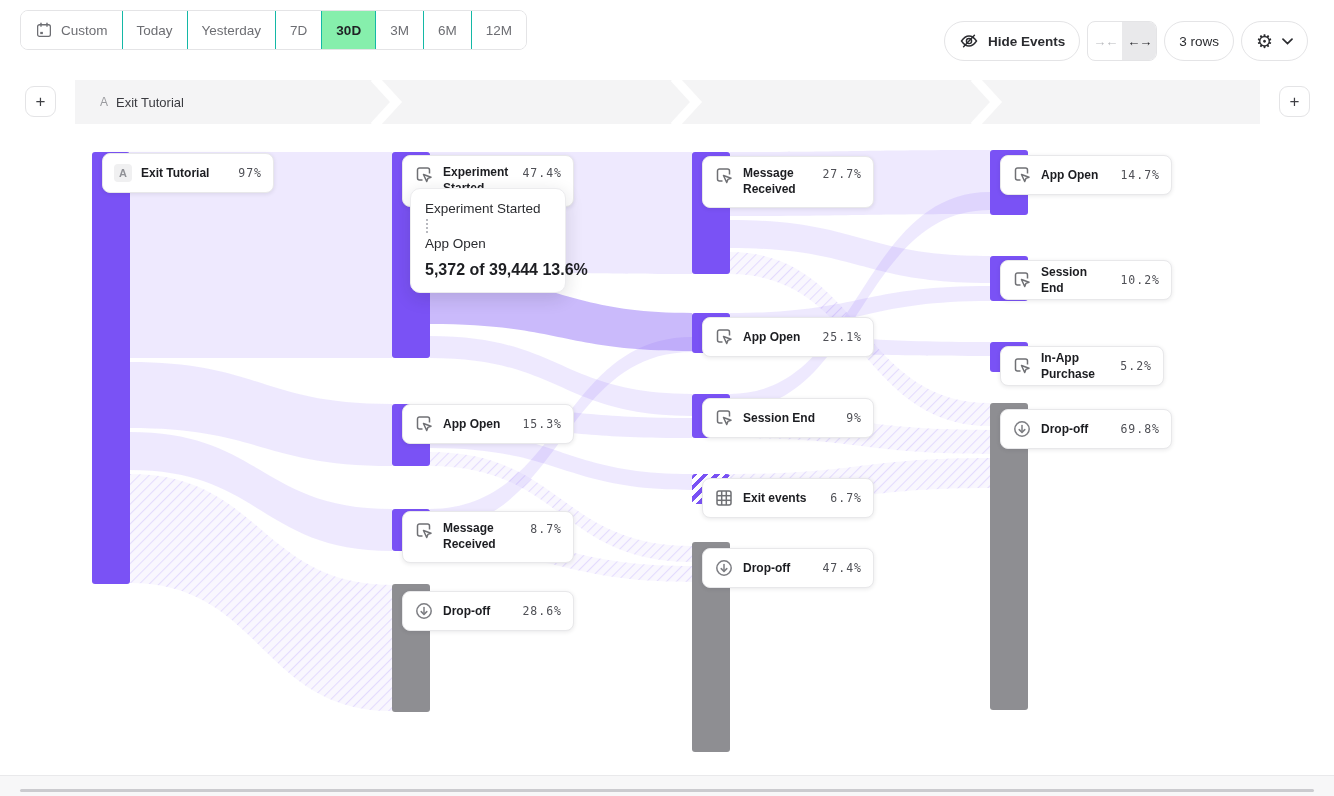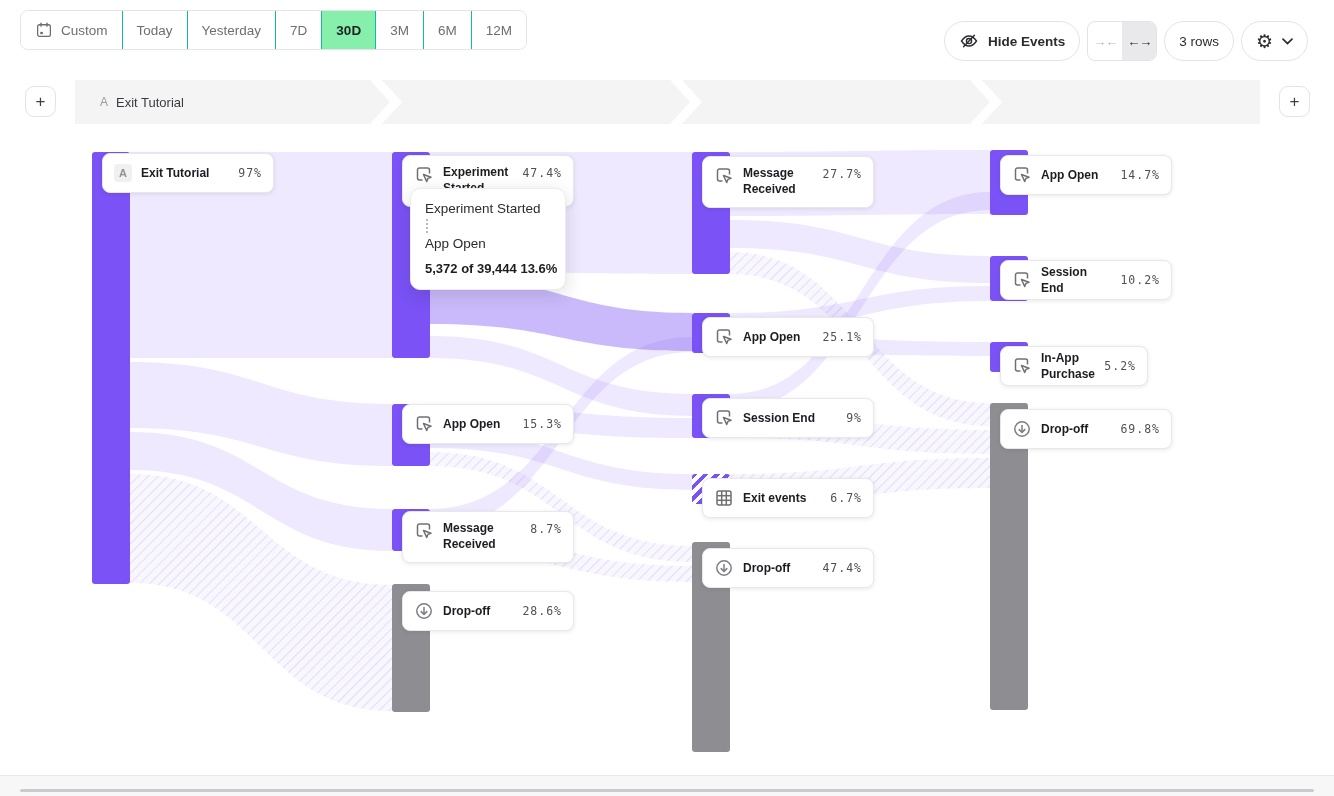--- a/index.html
+++ b/index.html
@@ -49,21 +49,21 @@
             font-weight:700;display:flex;align-items:center;justify-content:center;}
   .nc-title{flex:1;font-size:12px;font-weight:700;color:#1c1d21;line-height:1.35;}
   .nc-pct{font-family:"DejaVu Sans Mono",monospace;font-size:11.5px;letter-spacing:1px;color:#4f5056;white-space:nowrap;}
 
   
   .flow-tooltip{position:absolute;left:410px;top:188px;width:156px;background:#fff;border:1px solid #ececee;
                 border-radius:10px;box-shadow:0 5px 18px rgba(25,25,35,.14);padding:12px 12px 13px 14px;
                 box-sizing:border-box;z-index:6;}
   .ft-ev{font-size:13.5px;color:#2b2c30;white-space:nowrap;}
   .ft-dots{height:14px;border-left:2px dotted #b9bac0;margin:3px 0 3px 1px;}
-  .ft-stat{margin-top:10px;font-size:13px;font-weight:700;color:#1d1e22;white-space:nowrap;}
+  .ft-stat{margin-top:10px;font-size:16px;font-weight:700;color:#1d1e22;white-space:nowrap;}
 
   
   .footer{position:absolute;left:0;top:775px;width:1334px;height:21px;background:#f7f7f8;border-top:1px solid #e9e9eb;z-index:4;}
   .scroll-thumb{position:absolute;left:20px;top:789px;width:1294px;height:3px;background:#cbcbcf;border-radius:2px;z-index:5;cursor:pointer;}
 
   svg{display:block;}
 </style>
 </head>
 <body>
 
@@ -302,21 +302,21 @@
         <div class="nc-icon">
           <svg width="20" height="20" viewBox="0 0 20 20" fill="none" stroke="#6f7074" stroke-width="1.5" stroke-linejoin="round">
             <path d="M15.5 8.5 V5 A2 2 0 0 0 13.5 3 H5.5 A2 2 0 0 0 3.5 5 V13 A2 2 0 0 0 5.5 15 H8.5"></path>
             <path d="M9.5 9.5 L17 12.2 L13.9 13.4 L12.7 16.5 Z" fill="#ffffff"></path>
           </svg>
         </div>
         <div class="nc-title">Session End</div>
         <div class="nc-pct">10.2%</div>
       </div>
       <div class="bar event" style="left: 990px; top: 342px; height: 30px;"></div>
-      <div class="node-card" style="left: 1000px; top: 346px; height: 40px; width: 148px;">
+      <div class="node-card" style="left: 1000px; top: 346px; height: 40px; width: 164px;">
         <div class="nc-icon">
           <svg width="20" height="20" viewBox="0 0 20 20" fill="none" stroke="#6f7074" stroke-width="1.5" stroke-linejoin="round">
             <path d="M15.5 8.5 V5 A2 2 0 0 0 13.5 3 H5.5 A2 2 0 0 0 3.5 5 V13 A2 2 0 0 0 5.5 15 H8.5"></path>
             <path d="M9.5 9.5 L17 12.2 L13.9 13.4 L12.7 16.5 Z" fill="#ffffff"></path>
           </svg>
         </div>
         <div class="nc-title">In-App Purchase</div>
         <div class="nc-pct">5.2%</div>
       </div>
       <div class="bar dropoff" style="left: 990px; top: 403px; height: 307px;"></div>

